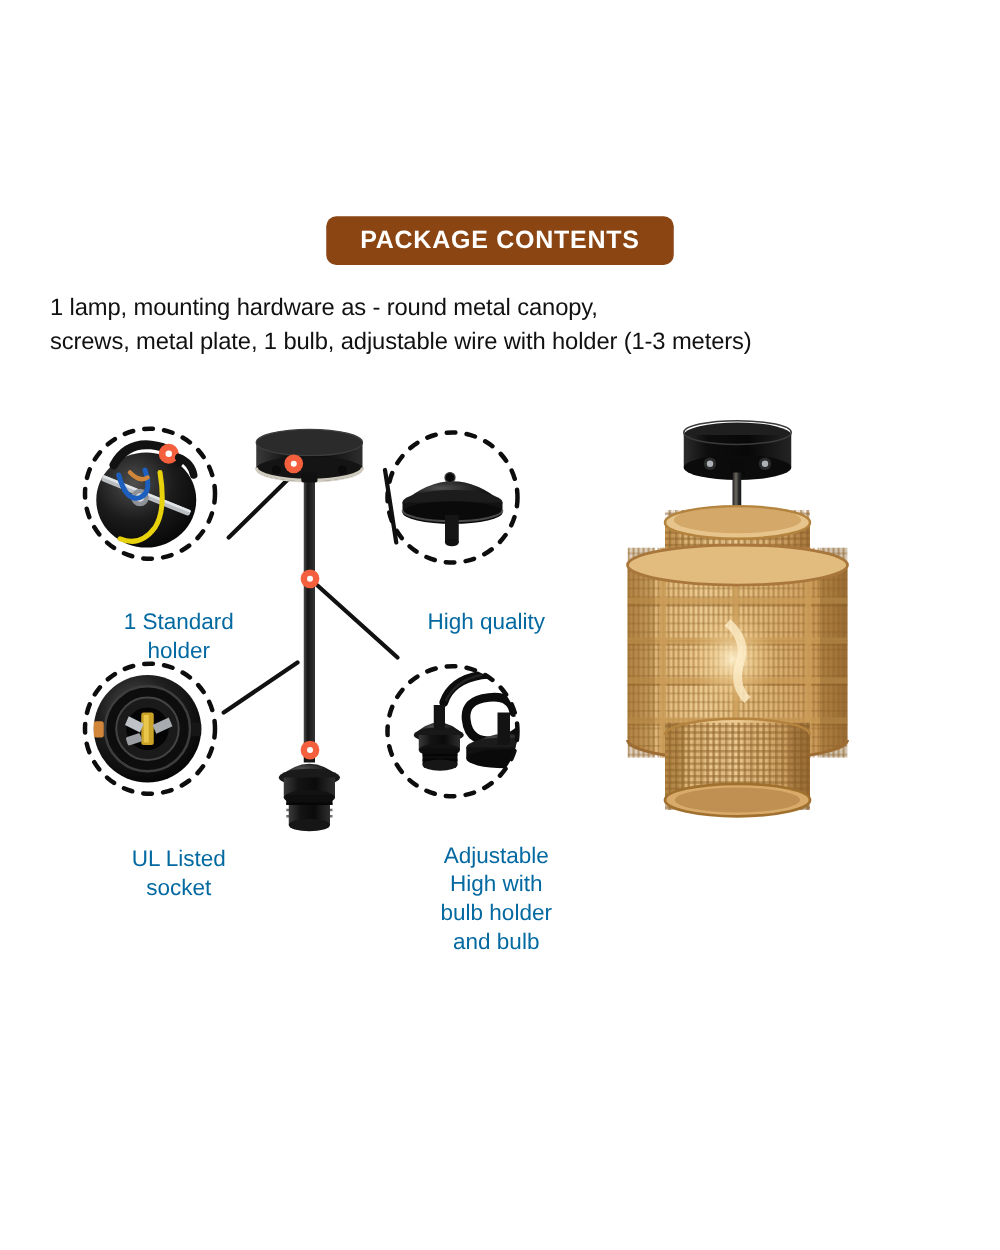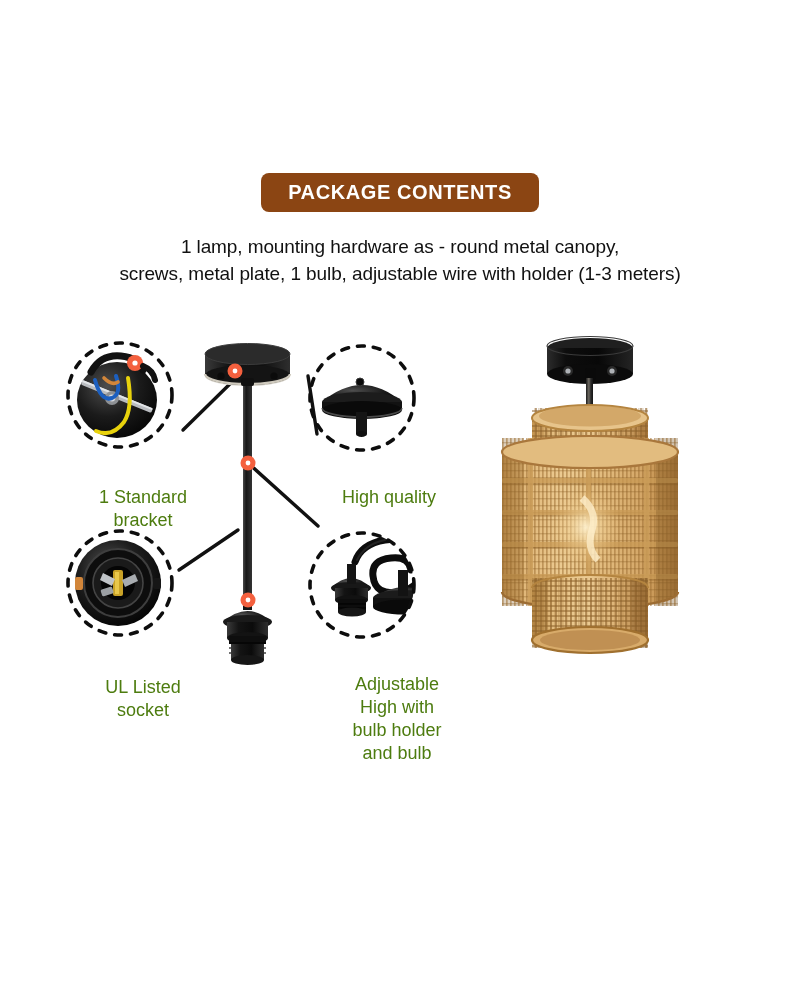--- a/index.html
+++ b/index.html
@@ -23,34 +23,34 @@
     font-weight:bold;
     letter-spacing:.6px;
     padding:9px 27px 10px 27px;
     border-radius:8px;
     line-height:1;
   }
 
   
   .desc{
     position:absolute;top:234px;left:40px;width:720px;
-    text-align:center;color:#111;
+    text-align:left;color:#111;
     font-size:19px;line-height:1.42;
     letter-spacing:-0.1px;
   }
   .desc div{white-space:nowrap;}
 
   
   #diagram{position:absolute;left:55px;top:330px;}
   #photo{position:absolute;left:470px;top:330px;}
 
   .lbl{
     position:absolute;
     text-align:center;
-    color:#4d7c0f;
+    color:#0369a1;
     font-size:18px;
     line-height:1.28;
     width:200px;
   }
   .lbl-bracket{left:43px;top:486px;}
   .lbl-canopy{left:289px;top:486px;}
   .lbl-socket{left:43px;top:676px;}
   .lbl-wire{left:297px;top:673px;}
 </style>
 </head>
@@ -236,21 +236,21 @@
         <rect x="318" y="268" width="62" height="9" fill="#111"></rect>
         <ellipse cx="349" cy="277" rx="31" ry="7.5" fill="#0a0a0a"></ellipse>
         <rect x="343" y="240" width="10" height="26" fill="#131313"></rect>
       </g>
       <circle cx="307" cy="255" r="52" fill="none" stroke="#0d0d0d" stroke-width="3.6" stroke-linecap="round" stroke-dasharray="7 9"></circle>
     </g>
   </svg>
 
   <div class="lbl lbl-bracket">
     <div>1 Standard</div>
-    <div>bracket</div>
+    <div>holder</div>
   </div>
   <div class="lbl lbl-canopy">
     <div>High quality</div>
   </div>
   <div class="lbl lbl-socket">
     <div>UL Listed</div>
     <div>socket</div>
   </div>
   <div class="lbl lbl-wire">
     <div>Adjustable</div>

